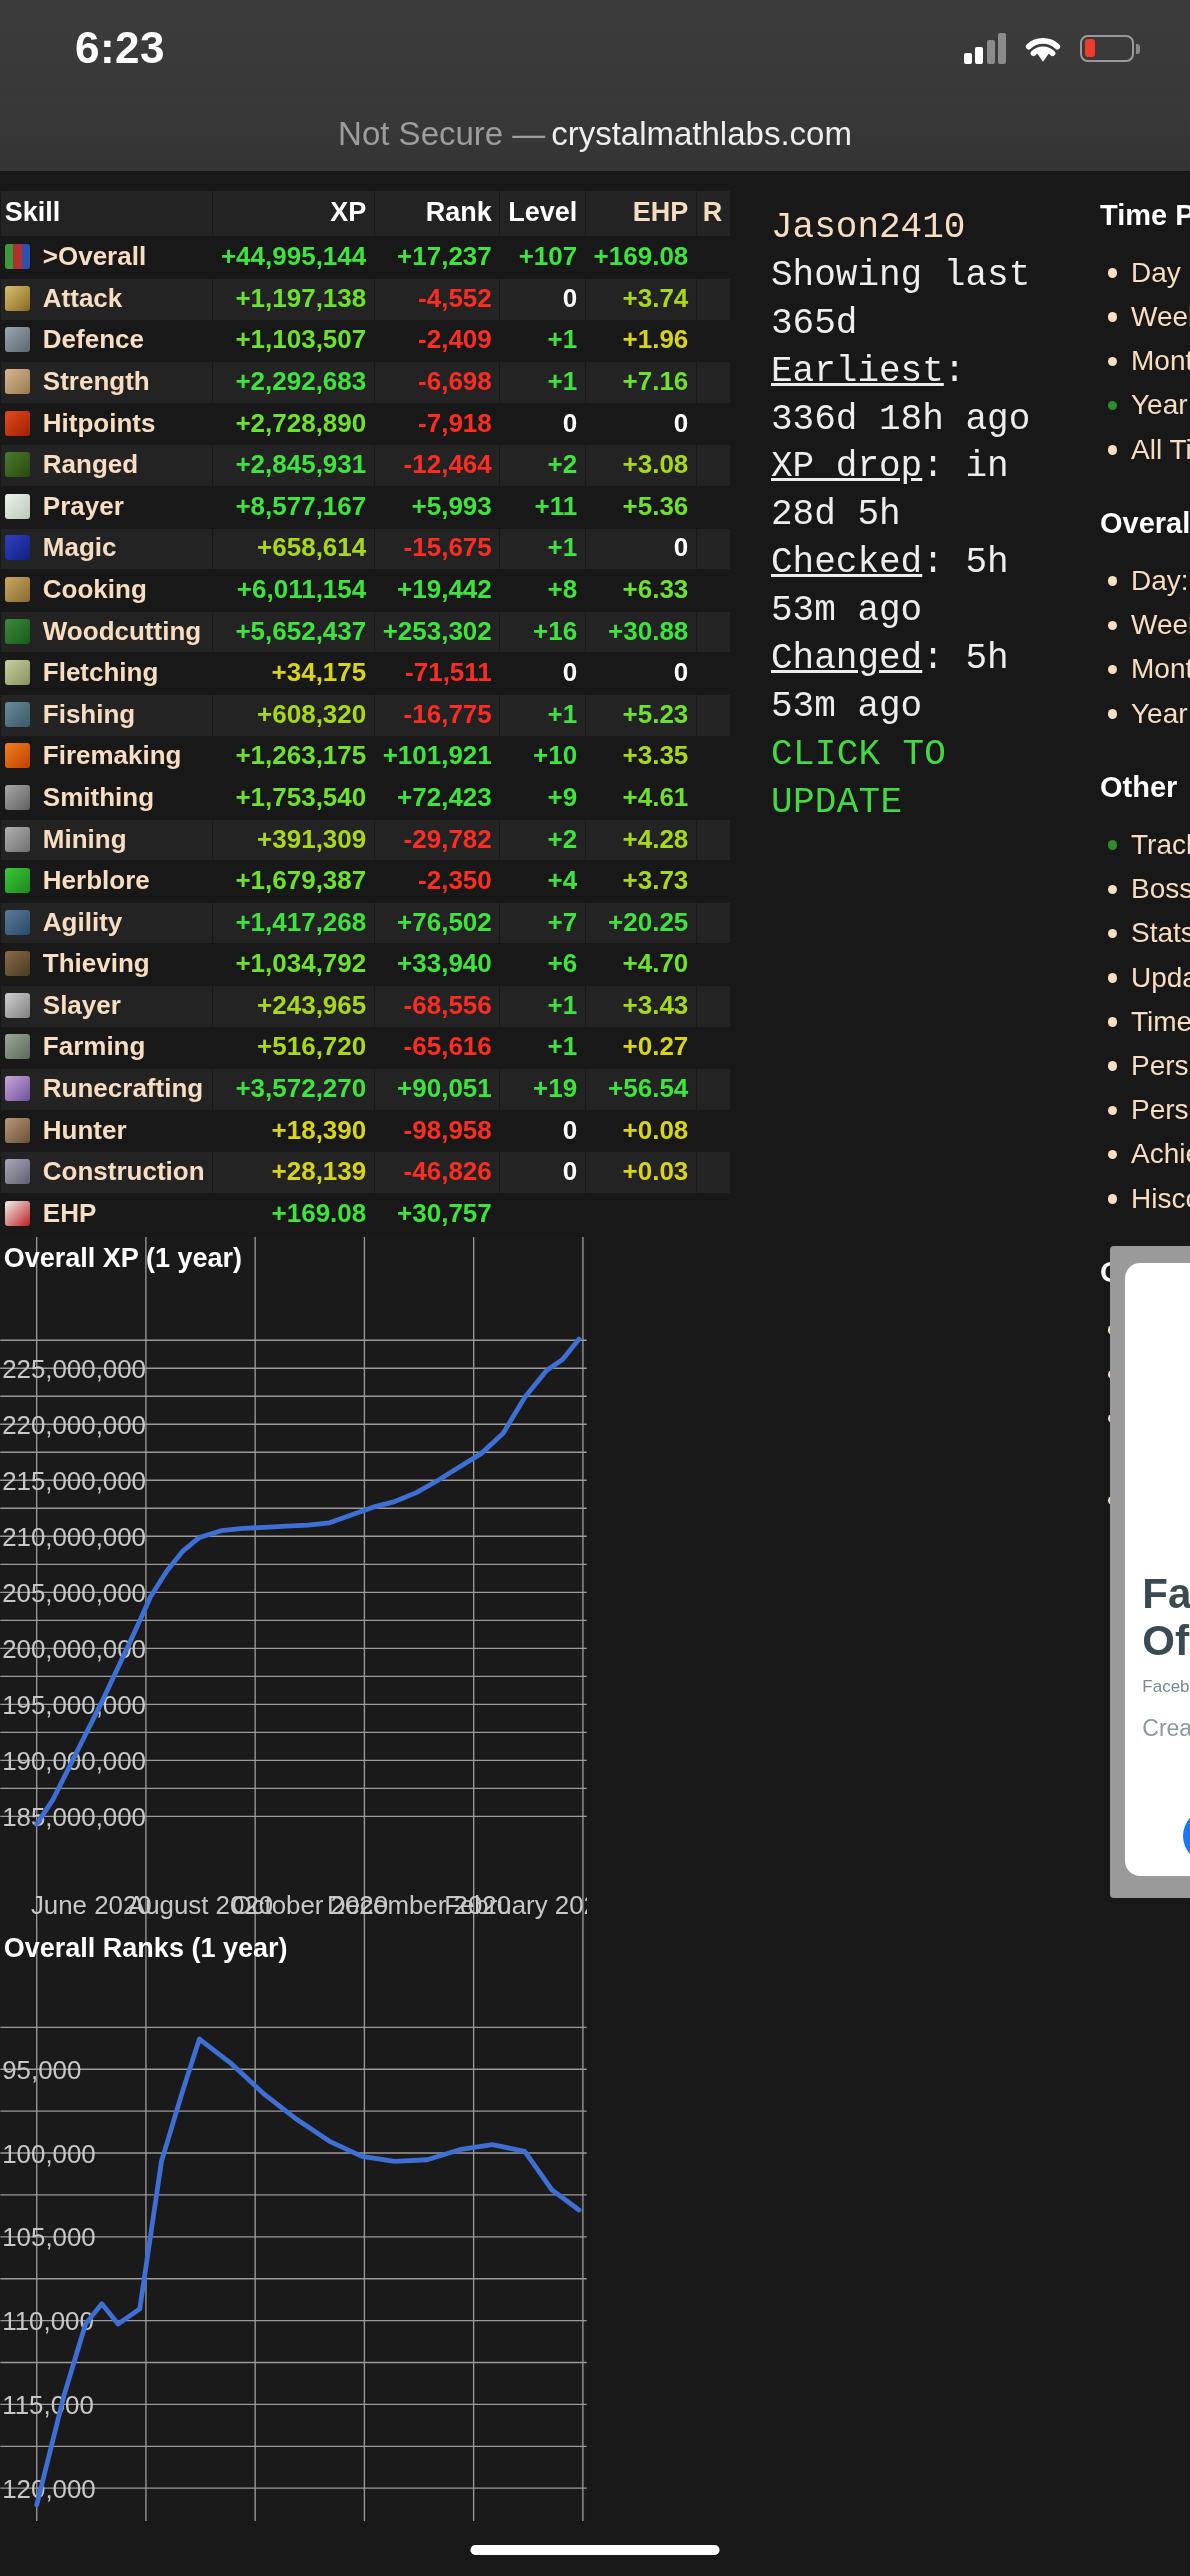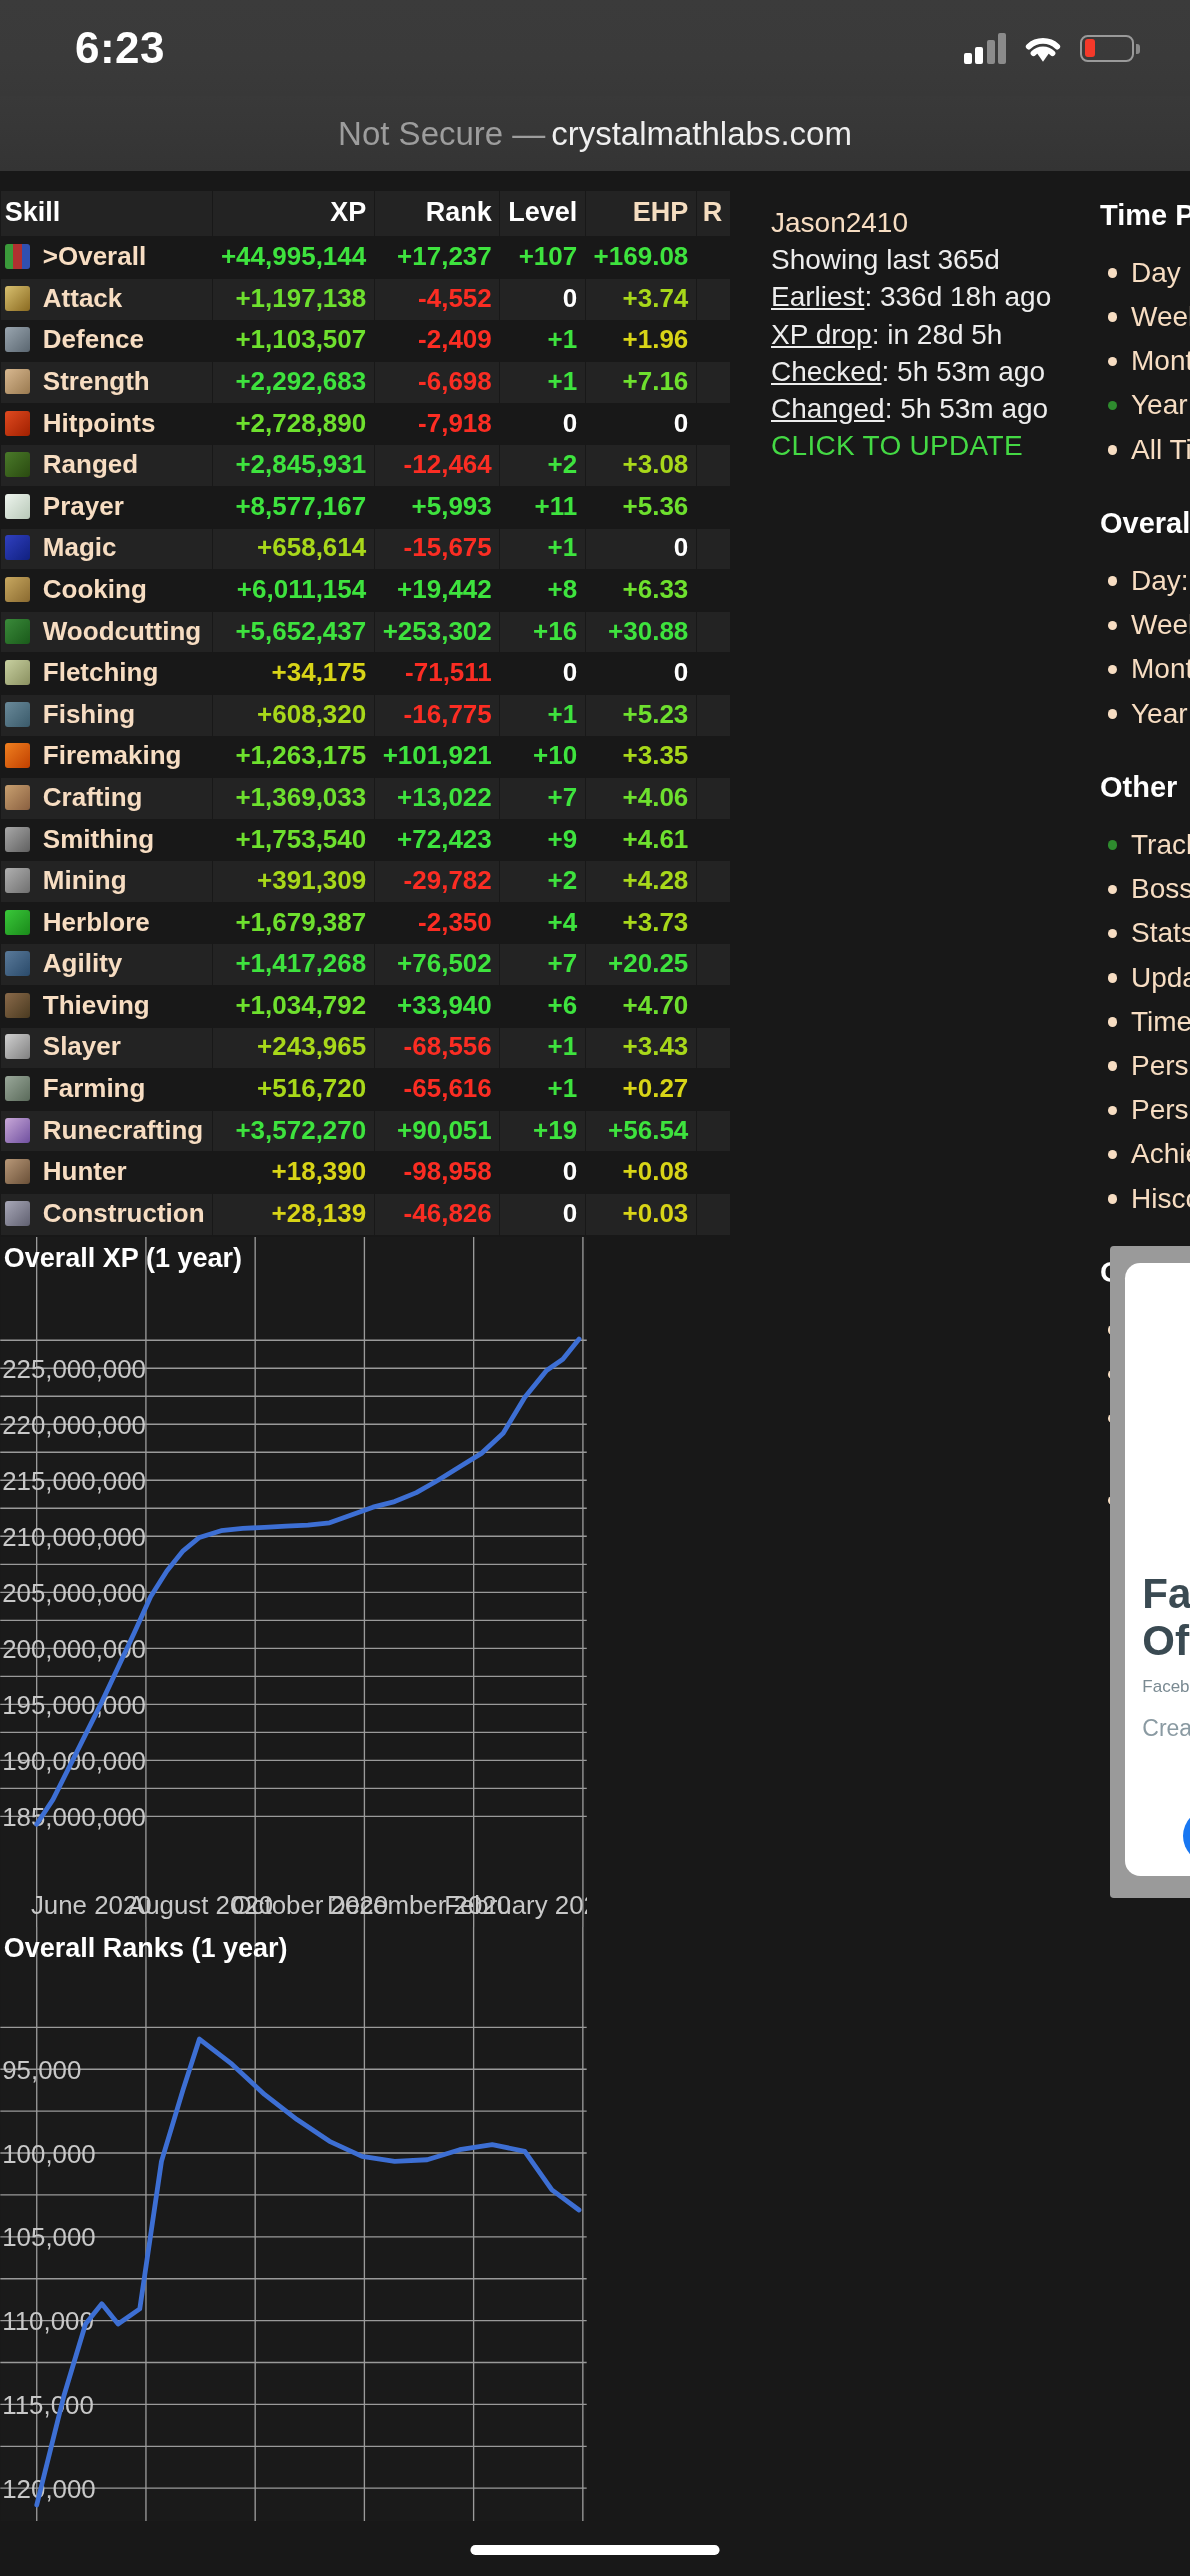--- a/index.html
+++ b/index.html
@@ -76,21 +76,21 @@
   .pos  { color: #3ee33e; }
   .pos2 { color: #6ee02e; }
   .pos3 { color: #a8d81a; }
   .pos4 { color: #d8d417; }
   .neg  { color: #fb2d23; }
   .zero { color: #ffffff; }
   .ovr  { color: #f7ddc2; }
 
   
   .infopanel { position: absolute; left: 771px; top: 33px; width: 288px;
-               color: #ededed; font-size: 28px; line-height: 1.33; }
+               color: #ededed; font-size: 36px; line-height: 1.33; font-family: Liberation Mono, monospace; }
   .infopanel .uname { color: #f7ddc2; }
   .infopanel .lbl { text-decoration: underline; }
   .infopanel .update { color: #44d944; letter-spacing: 0.3px; }
 
   
   .sidebar { position: absolute; left: 1100px; top: 25px; width: 144px;
              color: #f7ddc2; font-size: 28px; line-height: 1.34; }
   .sidebar h3 { color: #ffffff; font-size: 29px; margin: 0 0 19px 0; white-space: nowrap; }
   .sidebar ul { list-style: none; margin: 0 0 36px 0; }
   .sidebar li { position: relative; padding-left: 31px; margin-bottom: 6.7px; white-space: nowrap; }
@@ -313,31 +313,20 @@
             </tr>
             <tr>
               <td class="name">
                 <span class="sk-ico" style="background: linear-gradient(135deg, rgb(240, 128, 32), rgb(192, 64, 0));"></span>
                 <span>Firemaking</span>
               </td>
               <td class="pos2">+1,263,175</td>
               <td class="pos">+101,921</td>
               <td class="pos">+10</td>
               <td class="pos3">+3.35</td>
-              <td></td>
-            </tr>
-            <tr class="alt">
-              <td class="name">
-                <span class="sk-ico" style="background: linear-gradient(135deg, rgb(200, 160, 112), rgb(138, 96, 64));"></span>
-                <span>Crafting</span>
-              </td>
-              <td class="pos2">+1,369,033</td>
-              <td class="pos">+13,022</td>
-              <td class="pos">+7</td>
-              <td class="pos2">+4.06</td>
               <td></td>
             </tr>
             <tr>
               <td class="name">
                 <span class="sk-ico" style="background: linear-gradient(135deg, rgb(168, 168, 168), rgb(96, 96, 96));"></span>
                 <span>Smithing</span>
               </td>
               <td class="pos2">+1,753,540</td>
               <td class="pos">+72,423</td>
               <td class="pos">+9</td>

